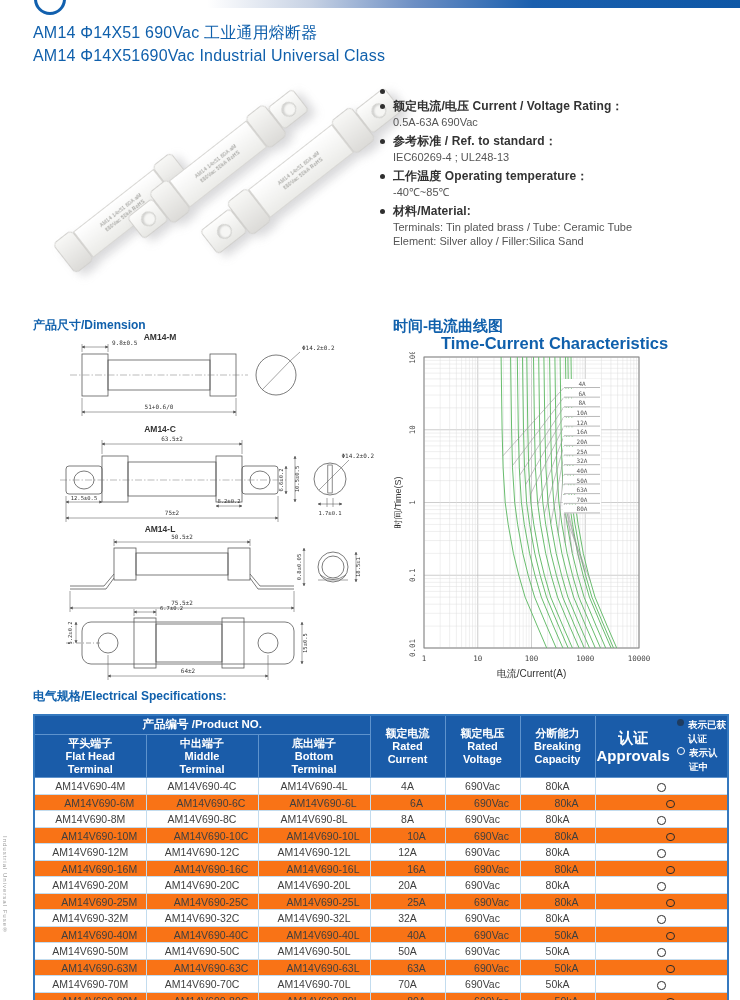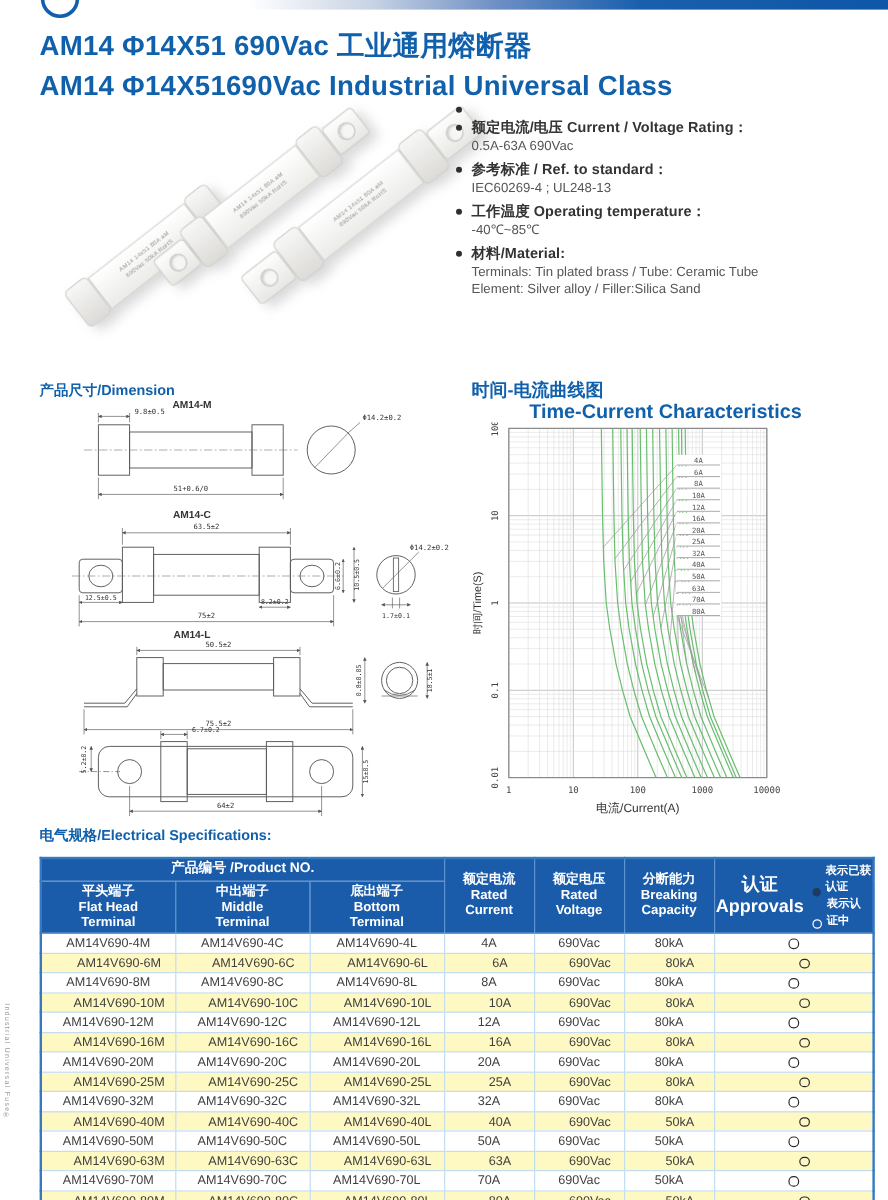--- a/index.html
+++ b/index.html
@@ -4,22 +4,22 @@
 <style>
   html,body{margin:0;padding:0;background:#fff;}
   .page{position:relative;width:740px;height:1000px;background:#fff;overflow:hidden;
         font-family:"Liberation Sans",sans-serif;}
   
   .topbar{position:absolute;top:0;left:0;width:740px;height:8px;
     background:linear-gradient(to right,rgba(255,255,255,0) 28%,#c7d2e4 42%,#6d8fc4 56%,#1a5fae 72%,#0e57a6 100%);}
   .logo-arc{position:absolute;left:34px;top:-17px;width:26px;height:26px;border-radius:50%;
     border:3px solid #1160ae;background:#fff;}
   
-  .main-title{position:absolute;left:33px;top:22px;color:#1060ac;font-weight:bold;
-    font-size:23px;line-height:1.42;letter-spacing:.2px;}
+  .main-title{position:absolute;left:33px;top:22px;color:#1060ac;font-weight:normal;
+    font-size:16px;line-height:1.42;letter-spacing:.2px;}
   .sec-head{position:absolute;color:#1060ac;font-weight:bold;font-size:12px;}
   .chart-head{position:absolute;left:393px;top:317px;color:#1060ac;font-weight:bold;line-height:1.15;}
   .chart-head .zh{font-size:15px;}
   .chart-head .en{font-size:16.5px;margin-left:48px;}
   
   .spec-list{position:absolute;left:380px;top:84px;width:352px;}
   .sp-item{display:flex;margin-bottom:5px;}
   .sp-dot{flex:none;width:5px;height:5px;border-radius:50%;background:#2f2f2f;margin:5px 8px 0 0;}
   .sp-label{font-size:12px;font-weight:bold;color:#333;letter-spacing:.1px;line-height:1.3;}
   .sp-val{font-size:11px;color:#555;line-height:1.32;}
@@ -39,25 +39,25 @@
   .side-label{position:absolute;left:2px;top:836px;writing-mode:vertical-rl;
     font-size:6px;color:#9a9a9a;letter-spacing:1px;}
   
   .spec-table{position:absolute;left:33px;top:714px;width:694px;border-collapse:collapse;
     border:2px solid #3579bf;table-layout:fixed;}
   .spec-table th{background:#1a5ca9;color:#fff;font-weight:bold;font-size:11px;line-height:1.18;
     border:1px solid #5e93cd;padding:2px 1px;text-align:center;vertical-align:middle;}
   .spec-table .th-group{font-size:11.5px;}
   .spec-table td{border:1px solid #c3dcee;font-size:10.5px;color:#3f3f3f;text-align:center;
     height:15.5px;padding:0 2px;white-space:nowrap;overflow:hidden;}
-  .spec-table tr.alt td{background:#fef9c3;padding-left:20px;}
+  .spec-table tr.alt td{background:#f97316;padding-left:20px;}
   .appr-wrap{display:flex;align-items:center;justify-content:center;gap:7px;}
   .appr-left{font-size:15px;font-weight:bold;}
   .legend{text-align:left;}
-  .lg-row{display:flex;align-items:flex-end;gap:4px;font-size:9.5px;font-weight:bold;line-height:1.45;font-family:Liberation Mono, monospace;}
+  .lg-row{display:flex;align-items:flex-start;gap:4px;font-size:9.5px;font-weight:bold;line-height:1.45;font-family:Liberation Mono, monospace;}
   .lg-dot{width:7px;height:7px;border-radius:50%;background:#1e3c60;flex:none;}
   .lg-circ{width:6px;height:6px;border-radius:50%;border:1.3px solid #fff;flex:none;background:transparent;}
   .cir{display:inline-block;width:6.5px;height:6.5px;border:1.4px solid #2b2b2b;border-radius:50%;
     vertical-align:middle;}
   
   .dt{font-size:6px;fill:#333;font-family:"DejaVu Sans Mono",monospace;}
   .dt5{font-size:5.5px;fill:#333;font-family:"DejaVu Sans Mono",monospace;}
   .ttl{font-size:8.5px;font-weight:bold;fill:#333;font-family:"Liberation Sans",sans-serif;}
 </style>
 </head>

